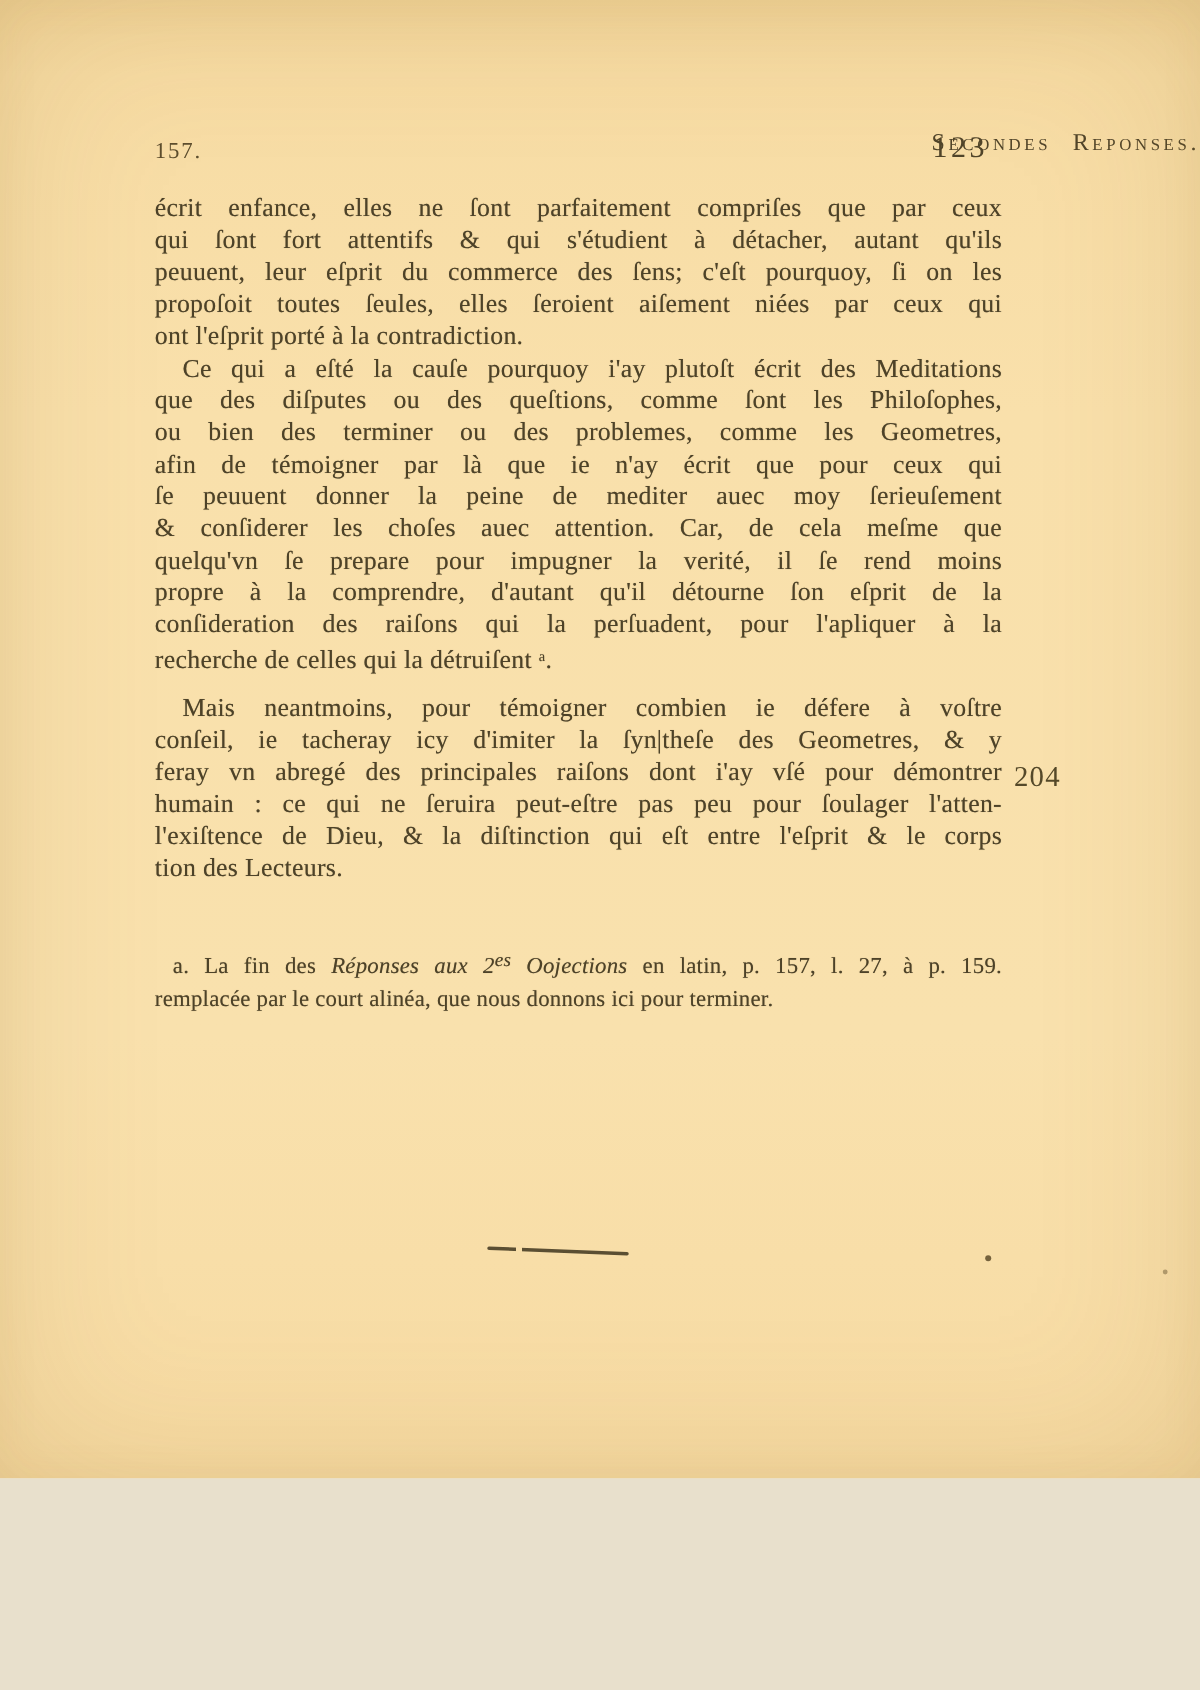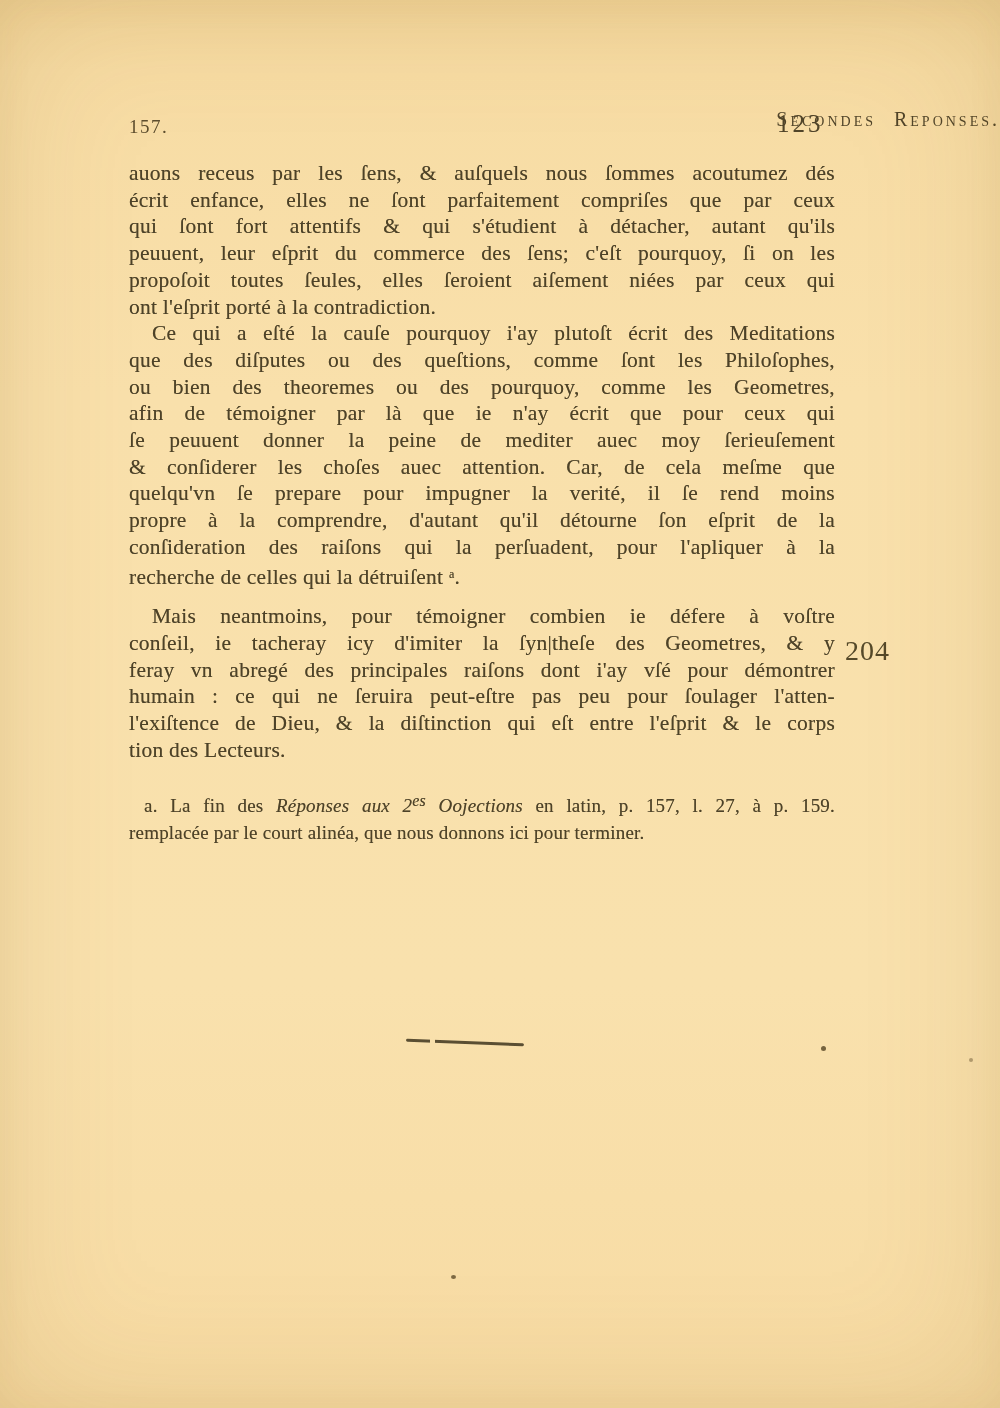--- a/index.html
+++ b/index.html
@@ -1,18 +1,18 @@
 <!DOCTYPE html>
 <html><head>
 <meta charset="utf-8">
 <style>
   html,body{margin:0;padding:0;background:#e8e0cc;}
   .page{
     position:relative;
-    width:1000px;height:1408px;
+    width:1000px;height:1232px;
     margin:0 auto;
     background:linear-gradient(180deg,#f3d69b 0%,#f7dca4 5%,#f9e0ab 28%,#f9e1ad 70%,#f7dba3 100%);
     font-family:"Liberation Serif","DejaVu Serif",serif;
     color:#4d4228;
     overflow:hidden;
   }
   .page::after{
     content:"";position:absolute;inset:0;pointer-events:none;
     box-shadow:inset 0 0 140px rgba(148,108,40,.16), inset 0 0 36px rgba(148,108,40,.07);
   }
@@ -34,21 +34,21 @@
   .line.indent{text-indent:23px;}
   .footnote{
     position:absolute;left:129px;top:787px;width:706px;
     font-size:19px;line-height:27px;letter-spacing:.2px;
     text-shadow:0 0 .6px rgba(77,66,40,.5);
   }
   .footnote .line.indent{text-indent:15px;}
   .italic{font-style:italic;}
   .sup{font-size:12px;vertical-align:6px;}
   .sup-italic{font-style:italic;font-size:16px;vertical-align:6px;}
-  .margin-num{position:absolute;left:845px;top:635px;font-size:28px;letter-spacing:1px;color:#554929;}
+  .margin-num{position:absolute;left:845px;top:635px;font-size:24px;letter-spacing:1px;color:#554929;}
   .divider{
     position:absolute;left:406px;top:1041px;width:118px;height:3px;
     background:linear-gradient(90deg,#4d4228 0,#4d4228 24px,rgba(77,66,40,0) 24px,rgba(77,66,40,0) 29px,#4d4228 29px,#4d4228 100%);
     transform:rotate(2.3deg);border-radius:2px;opacity:.92;
   }
   .speck{position:absolute;border-radius:50%;background:#5e4c2a;}
   .speck.s1{left:821px;top:1046px;width:5px;height:5px;opacity:.85;}
   .speck.s2{left:969px;top:1058px;width:4px;height:4px;opacity:.45;}
   .speck.s3{left:451px;top:1275px;width:5px;height:4px;opacity:.8;}
 </style>
@@ -58,31 +58,30 @@
 <div class="page">
 
   <div class="hdr-num-left">157.</div>
 
   <div class="hdr-title">Secondes Reponses.</div>
 
   <div class="hdr-num-right">123</div>
 
   <div class="body-text" id="body-text">
       <div class="paragraph">
-        <div class="line">auons receus par les ſens, &amp; auſquels nous ſommes acoutumez dés</div>
         <div class="line">écrit enfance, elles ne ſont parfaitement compriſes que par ceux</div>
         <div class="line">qui ſont fort attentifs &amp; qui s'étudient à détacher, autant qu'ils</div>
         <div class="line">peuuent, leur eſprit du commerce des ſens; c'eſt pourquoy, ſi on les</div>
         <div class="line">propoſoit toutes ſeules, elles ſeroient aiſement niées par ceux qui</div>
         <div class="line last">ont l'eſprit porté à la contradiction.</div>
       </div>
       <div class="paragraph">
         <div class="line indent">Ce qui a eſté la cauſe pourquoy i'ay plutoſt écrit des Meditations</div>
         <div class="line">que des diſputes ou des queſtions, comme ſont les Philoſophes,</div>
-        <div class="line">ou bien des theoremes ou des pourquoy, comme les Geometres,</div>
+        <div class="line">ou bien des terminer ou des problemes, comme les Geometres,</div>
         <div class="line">afin de témoigner par là que ie n'ay écrit que pour ceux qui</div>
         <div class="line">ſe peuuent donner la peine de mediter auec moy ſerieuſement</div>
         <div class="line">&amp; conſiderer les choſes auec attention. Car, de cela meſme que</div>
         <div class="line">quelqu'vn ſe prepare pour impugner la verité, il ſe rend moins</div>
         <div class="line">propre à la comprendre, d'autant qu'il détourne ſon eſprit de la</div>
         <div class="line">conſideration des raiſons qui la perſuadent, pour l'apliquer à la</div>
         <div class="line last">recherche de celles qui la détruiſent <span class="sup">a</span>.</div>
       </div>
       <div class="paragraph spaced">
         <div class="line indent">Mais neantmoins, pour témoigner combien ie défere à voſtre</div>

